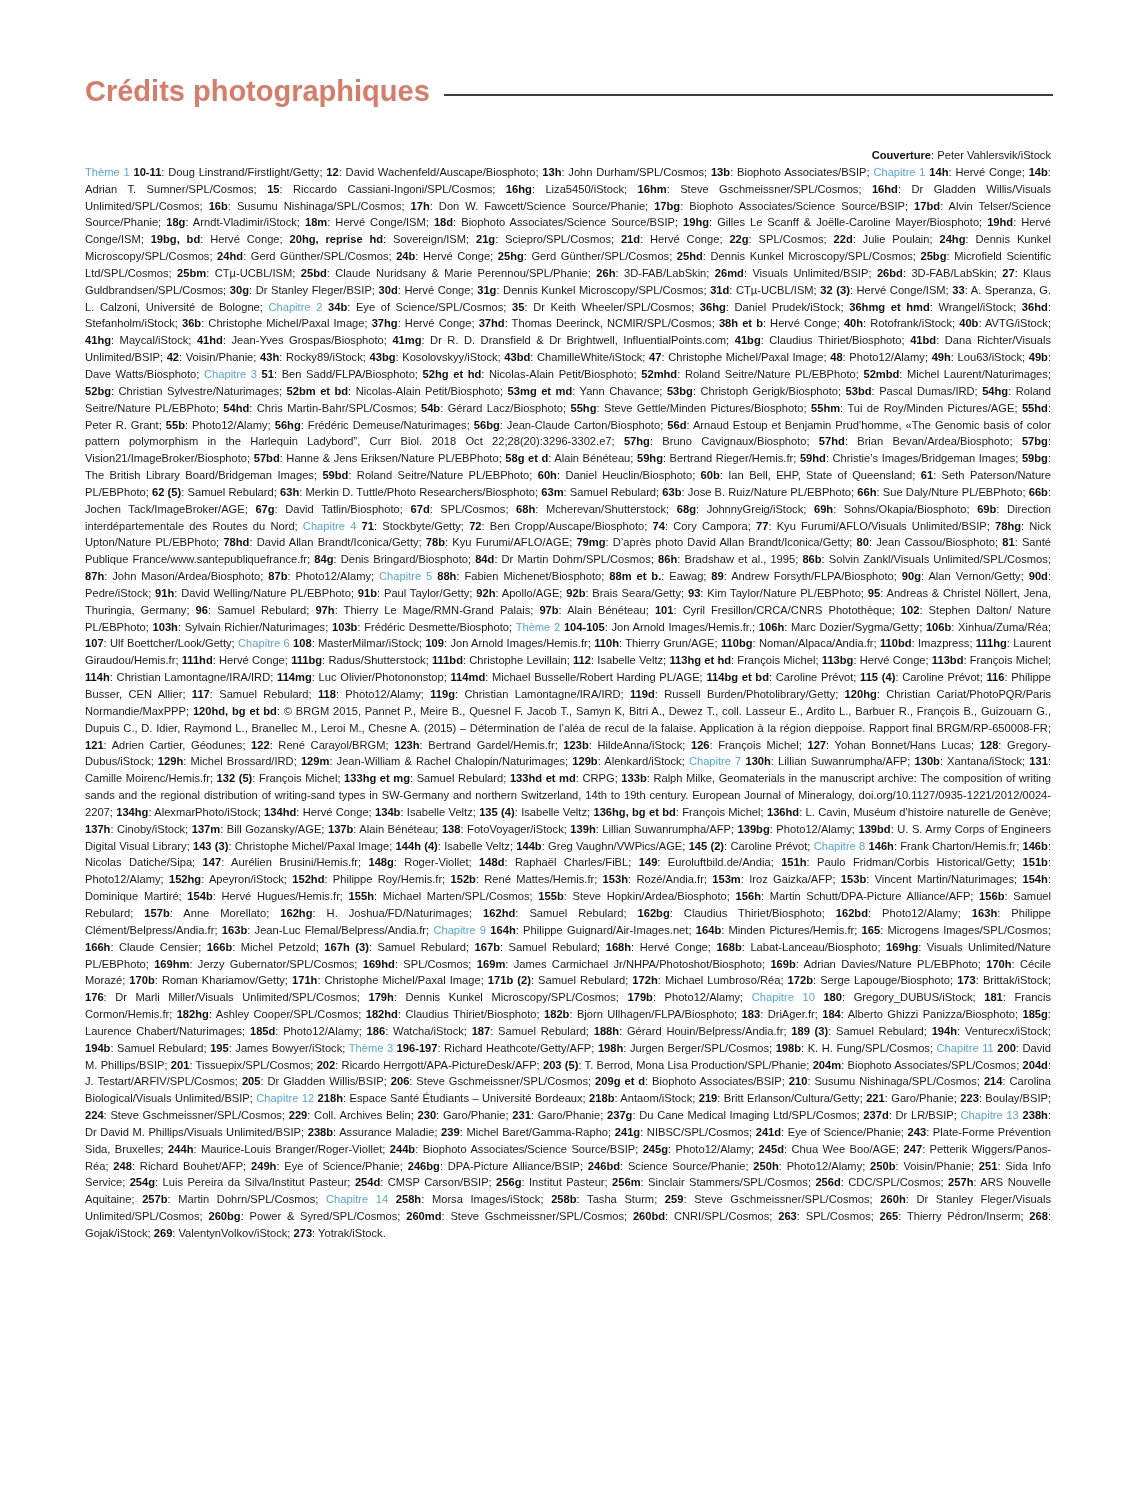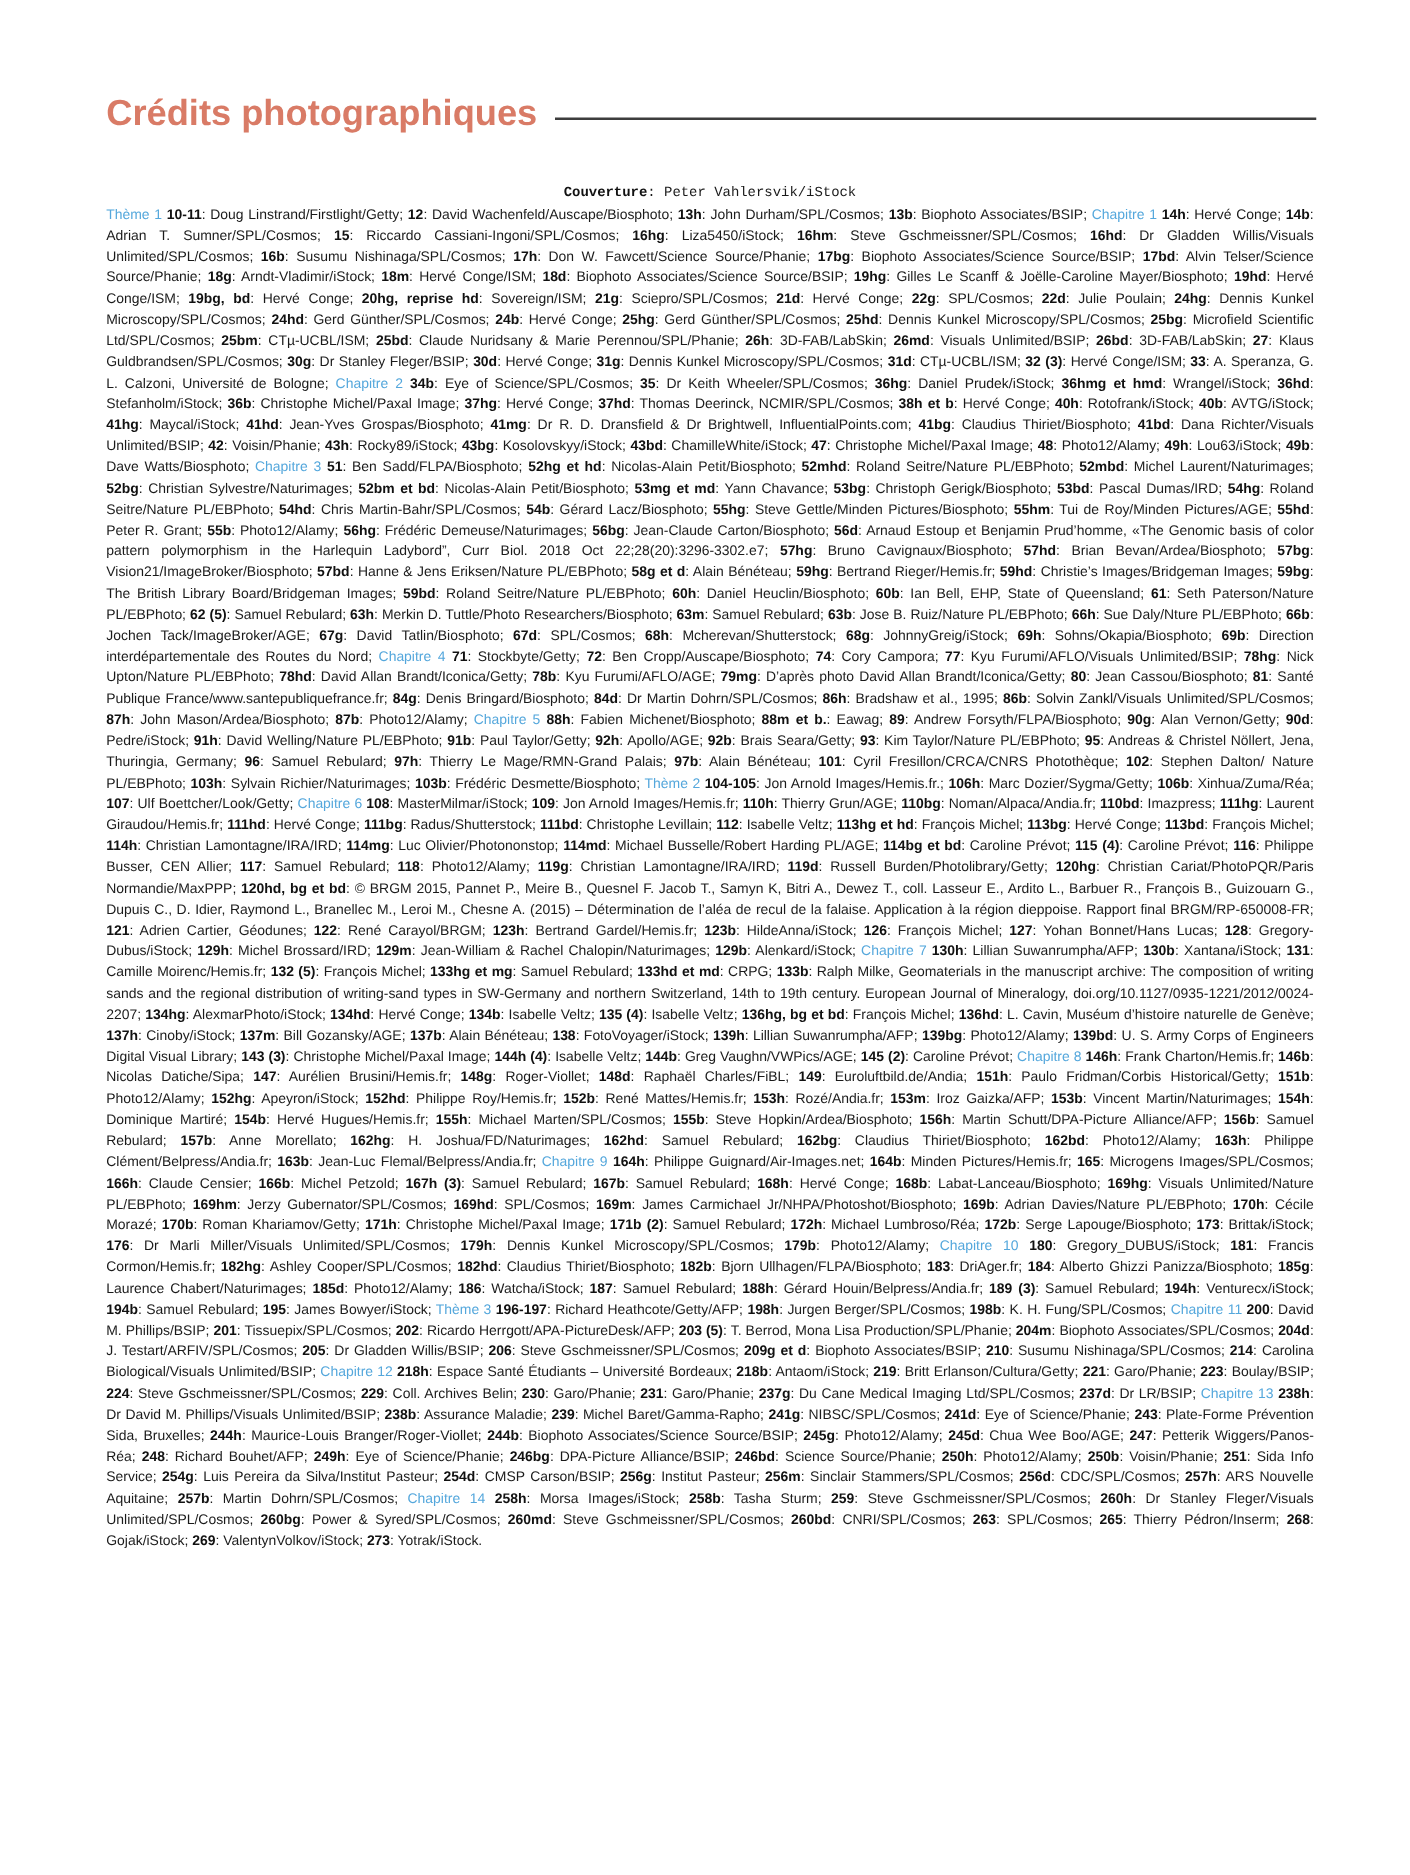--- a/index.html
+++ b/index.html
@@ -2,21 +2,21 @@
 <html lang="fr"><head>
 <meta charset="utf-8">
 <style>
   html,body{margin:0;padding:0;background:#ffffff;}
   body{width:1128px;height:1500px;font-family:"Liberation Sans",sans-serif;color:#1a1a1a;}
   .page{position:relative;width:1128px;height:1244px;background:#fff;overflow:hidden;}
   .title-row{position:absolute;left:85px;top:76px;width:968px;display:flex;align-items:center;}
   .page-title{font-size:29px;font-weight:700;color:#d97b66;margin:0;line-height:1.1;white-space:nowrap;}
   .title-rule{flex:1;height:2px;background:#3d3d3d;margin-left:14px;margin-top:6px;}
   .content{position:absolute;left:85px;top:147px;width:966px;font-size:11.15px;line-height:16.85px;color:#1a1a1a;}
-  .cover-line{text-align:center;font-family:Liberation Mono, monospace;}
+  .cover-line{text-align:right;}
   .credits-paragraph{text-align:justify;}
   .ref{font-weight:700;color:#111;}
   .lbl{font-weight:400;}
   .page-number{position:absolute;left:34px;top:1416px;font-size:16.5px;color:#54738e;margin-left:12px;}
 </style>
 </head>
 <body>
 
 <div class="page">
 

